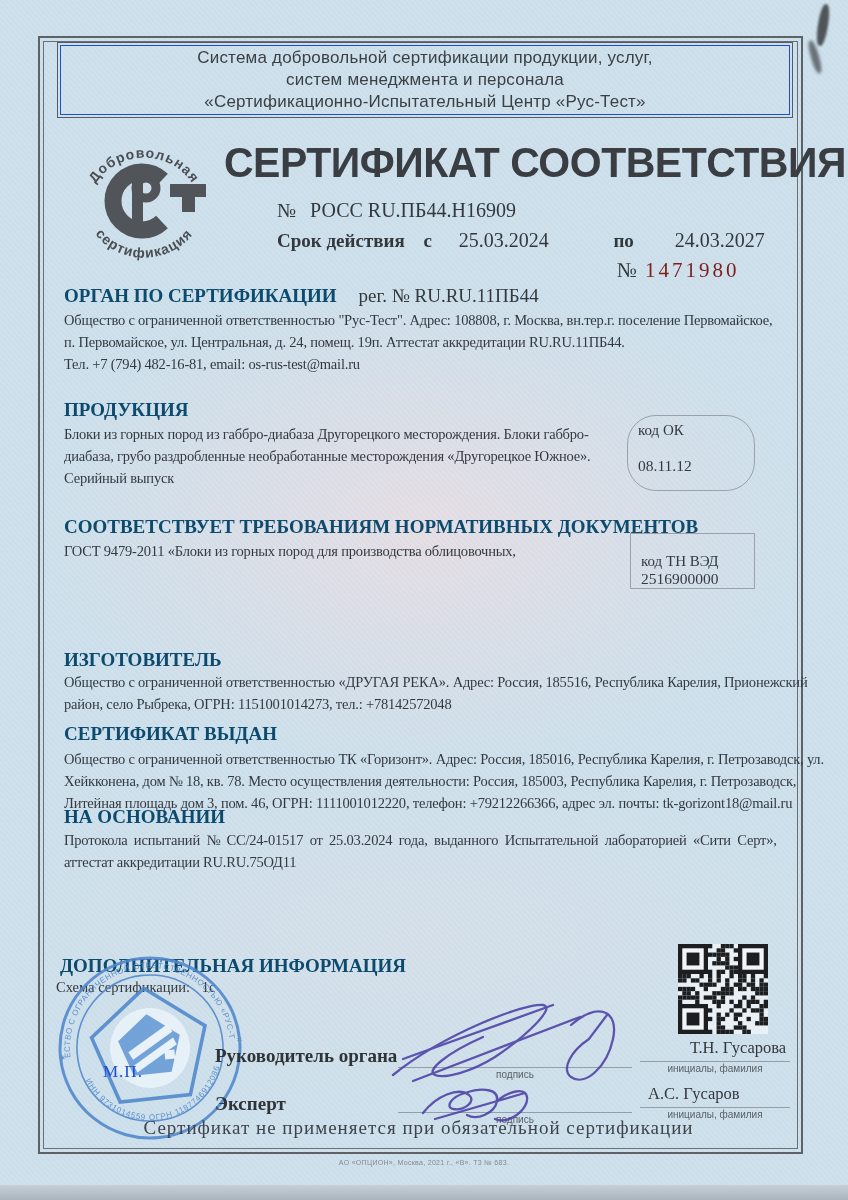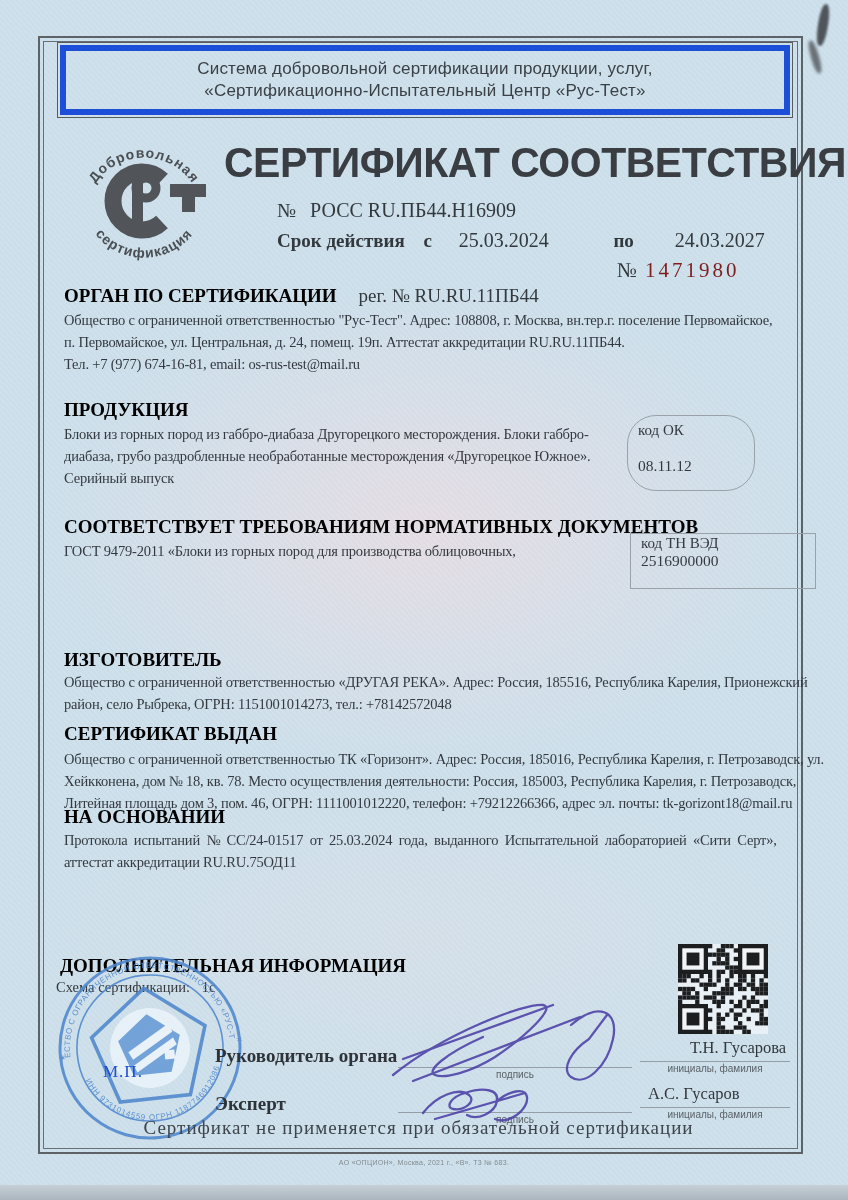--- a/index.html
+++ b/index.html
@@ -13,35 +13,35 @@
     color:#33383d;
   }
   .texture{position:absolute;inset:0;pointer-events:none;opacity:.5;
     background:repeating-linear-gradient(48deg, rgba(255,255,255,.07) 0 2px, rgba(110,135,160,.05) 2px 4px);}
   .abs{position:absolute;}
   
   .frame{left:38px;top:36px;width:761px;height:1114px;border:2px solid #5d6267;}
   .frame-inner{position:absolute;inset:3px;border:1.5px solid #6a6f74;}
   
   .headbox{left:57px;top:42px;width:734px;height:74px;border:1.5px solid #565b60;}
-  .headbox-inner{position:absolute;inset:2px;border:6px solid #1d4ed8;
+  .headbox-inner{position:absolute;inset:2px;border:1px solid #1d4ed8;
     display:flex;flex-direction:column;justify-content:center;align-items:center;}
   .headline{font-family:"Liberation Sans",sans-serif;font-size:17px;line-height:22px;color:#3b4045;letter-spacing:.2px;}
   
   .title{left:224px;top:139px;width:572px;font-family:"Liberation Sans",sans-serif;
     font-weight:700;font-size:41px;letter-spacing:-.5px;color:#3a3e43;transform:scaleY(1.04);white-space:nowrap;}
   .regline{left:277px;top:199px;font-size:20px;white-space:nowrap;}
   .regline .no{margin-right:14px;}
   .validity{left:277px;top:229px;font-size:19px;white-space:nowrap;}
   .validity b{font-weight:700;}
   .vdate{font-size:20px;}
   .serial{left:617px;top:258px;font-size:21px;white-space:nowrap;}
   .serial .num{color:#7f1d1d;letter-spacing:3px;margin-left:8px;}
   
-  .sechead{font-weight:700;font-size:19px;color:#000000;white-space:nowrap;}
+  .sechead{font-weight:700;font-size:19px;color:#0c4a6e;white-space:nowrap;}
   .bodyline{font-size:14.5px;line-height:22px;letter-spacing:-.2px;white-space:nowrap;color:#343940;}
   .codebox{border:1px solid #9aa1a8;color:#343940;}
   .codebox .cb-label{font-size:15px;}
   .codebox .cb-value{font-size:15.5px;}
   
   .rolelabel{font-weight:700;font-size:19px;color:#2e3338;white-space:nowrap;}
   .sigline{border-top:1px solid #959da6;height:0;}
   .caption{font-family:"Liberation Sans",sans-serif;font-size:10px;color:#5b6167;text-align:center;}
   .namev{font-size:16.5px;white-space:nowrap;}
   .mp{font-size:17px;color:#1d4ed8;letter-spacing:1px;}
@@ -61,20 +61,21 @@
 
 <div class="texture"></div>
 
 <div class="abs frame">
   <div class="frame-inner"></div>
 </div>
 
 <div class="abs headbox">
   <div class="headbox-inner">
     <div class="headline">Система добровольной сертификации продукции, услуг,</div>
+    <div class="headline">систем менеджмента и персонала</div>
     <div class="headline">«Сертификационно-Испытательный Центр «Рус-Тест»</div>
   </div>
 </div>
 
 <svg class="abs" style="left:76px;top:134px;" width="136" height="132" viewBox="0 0 136 132">
   <defs>
     <path id="arcTop" d="M14,62 A56,52 0 0 1 122,62" fill="none"></path>
     <path id="arcBot" d="M10,82 A60,56 0 0 0 126,82" fill="none"></path>
   </defs>
   <text font-family="Liberation Sans, sans-serif" font-size="14" font-weight="700" fill="#4b4f54" letter-spacing="1">
@@ -110,39 +111,39 @@
   <span>№</span><span class="num">1471980</span>
 </div>
 
 <div class="abs" style="left:64px;top:285px;display:flex;align-items:baseline;gap:22px;">
   <span class="sechead">ОРГАН ПО СЕРТИФИКАЦИИ</span>
   <span style="font-size:19px;">рег. № RU.RU.11ПБ44</span>
 </div>
 <div class="abs" style="left:64px;top:309px;">
   <div class="bodyline">Общество с ограниченной ответственностью "Рус-Тест". Адрес: 108808, г. Москва, вн.тер.г. поселение Первомайское,</div>
   <div class="bodyline">п. Первомайское, ул. Центральная, д. 24, помещ. 19п. Аттестат аккредитации RU.RU.11ПБ44.</div>
-  <div class="bodyline">Тел. +7 (977) 674-16-81, email: os-rus-test@mail.ru</div>
+  <div class="bodyline">Тел. +7 (794) 482-16-81, email: os-rus-test@mail.ru</div>
 </div>
 
 <div class="abs sechead" style="left:64px;top:399px;">ПРОДУКЦИЯ</div>
 <div class="abs" style="left:64px;top:423px;">
   <div class="bodyline">Блоки из горных пород из габбро-диабаза Другорецкого месторождения. Блоки габбро-</div>
   <div class="bodyline">диабаза, грубо раздробленные необработанные месторождения «Другорецкое Южное».</div>
   <div class="bodyline">Серийный выпуск</div>
 </div>
 <div class="abs codebox" style="left:627px;top:415px;width:128px;height:76px;padding:6px 0 0 10px;box-sizing:border-box;border-radius:29px;">
   <div class="cb-label">код ОК</div>
   <div class="cb-value" style="margin-top:18px;">08.11.12</div>
 </div>
 
 <div class="abs sechead" style="left:64px;top:516px;">СООТВЕТСТВУЕТ ТРЕБОВАНИЯМ НОРМАТИВНЫХ ДОКУМЕНТОВ</div>
 <div class="abs" style="left:64px;top:540px;">
   <div class="bodyline">ГОСТ 9479-2011 «Блоки из горных пород для производства облицовочных,</div>
 </div>
-<div class="abs codebox" style="left:630px;top:533px;width:186px;height:56px;padding:1px 0 0 10px;box-sizing:border-box;">
+<div class="abs codebox" style="left:630px;top:533px;width:125px;height:56px;padding:19px 0 0 10px;box-sizing:border-box;">
   <div class="cb-label">код ТН ВЭД</div>
   <div class="cb-value">2516900000</div>
 </div>
 
 <div class="abs sechead" style="left:64px;top:649px;text-align:center;">ИЗГОТОВИТЕЛЬ</div>
 <div class="abs" style="left:64px;top:671px;">
   <div class="bodyline">Общество с ограниченной ответственностью «ДРУГАЯ РЕКА». Адрес: Россия, 185516, Республика Карелия, Прионежский</div>
   <div class="bodyline">район, село Рыбрека, ОГРН: 1151001014273, тел.: +78142572048</div>
 </div>
 

